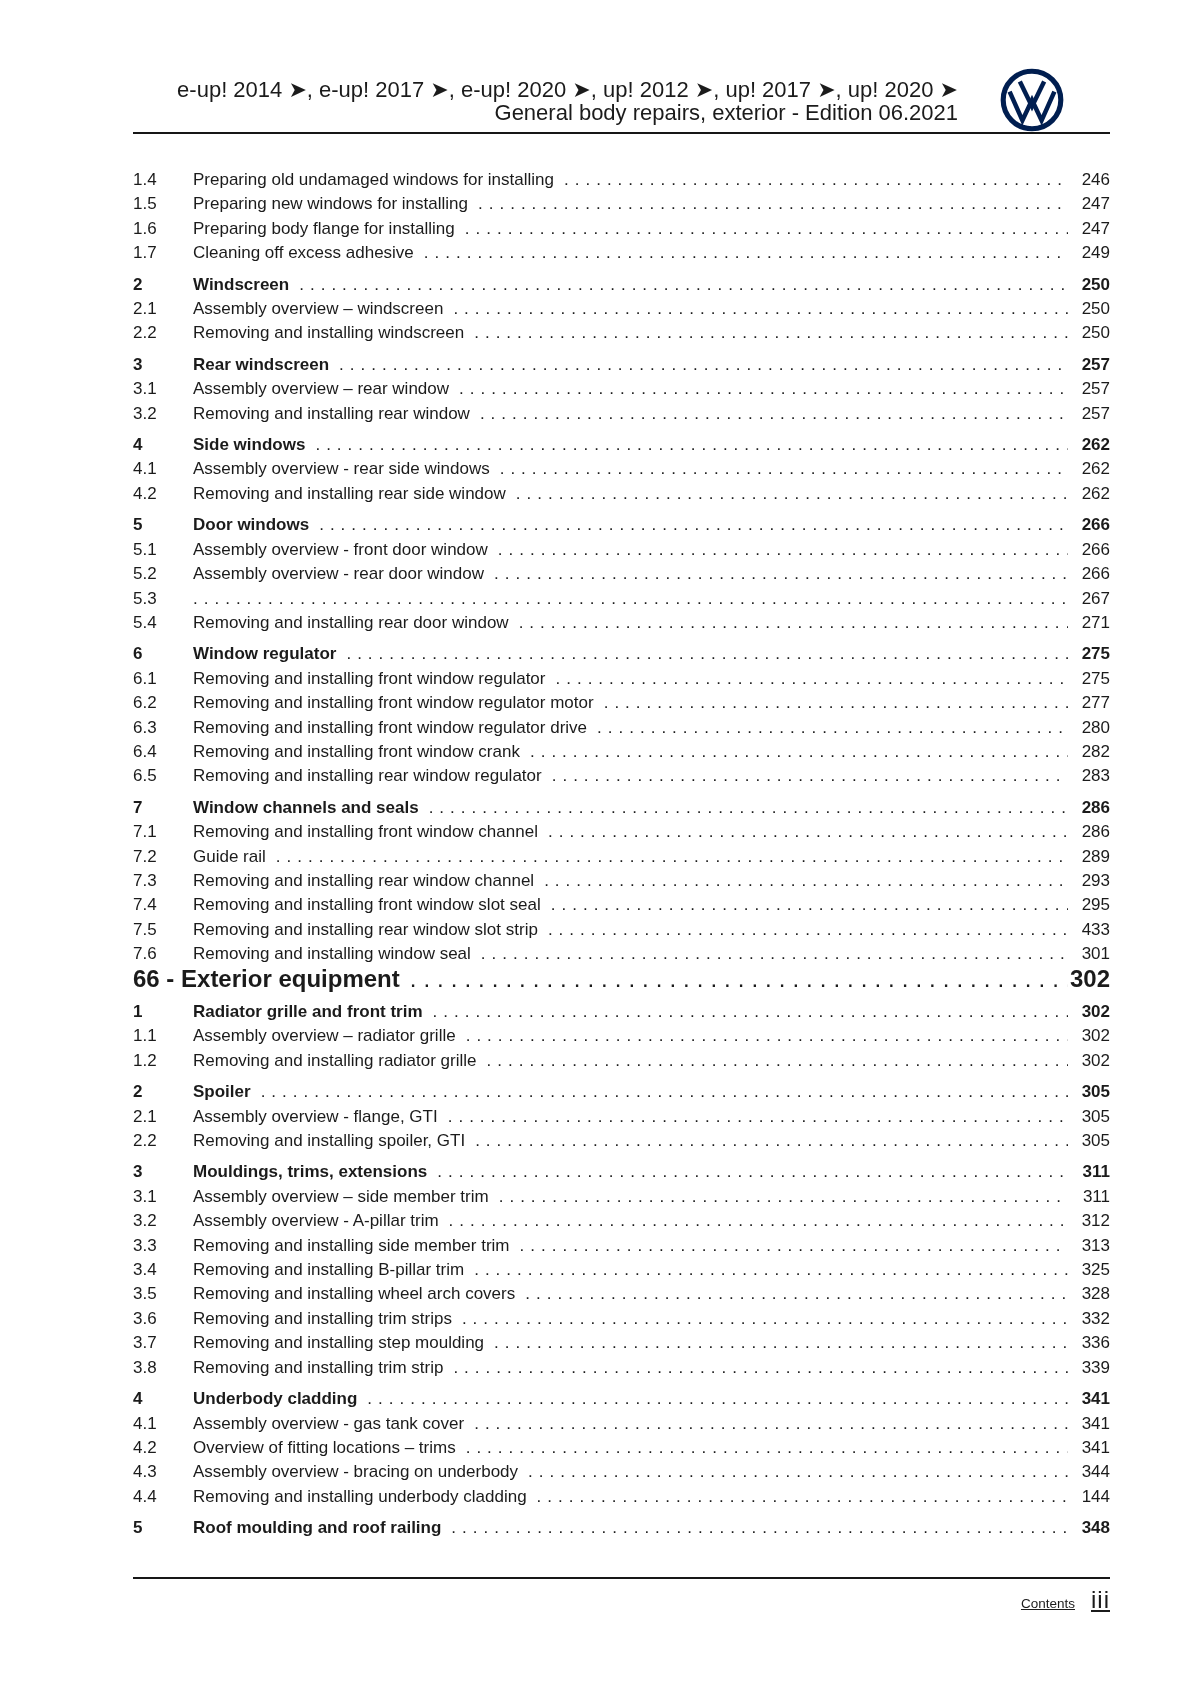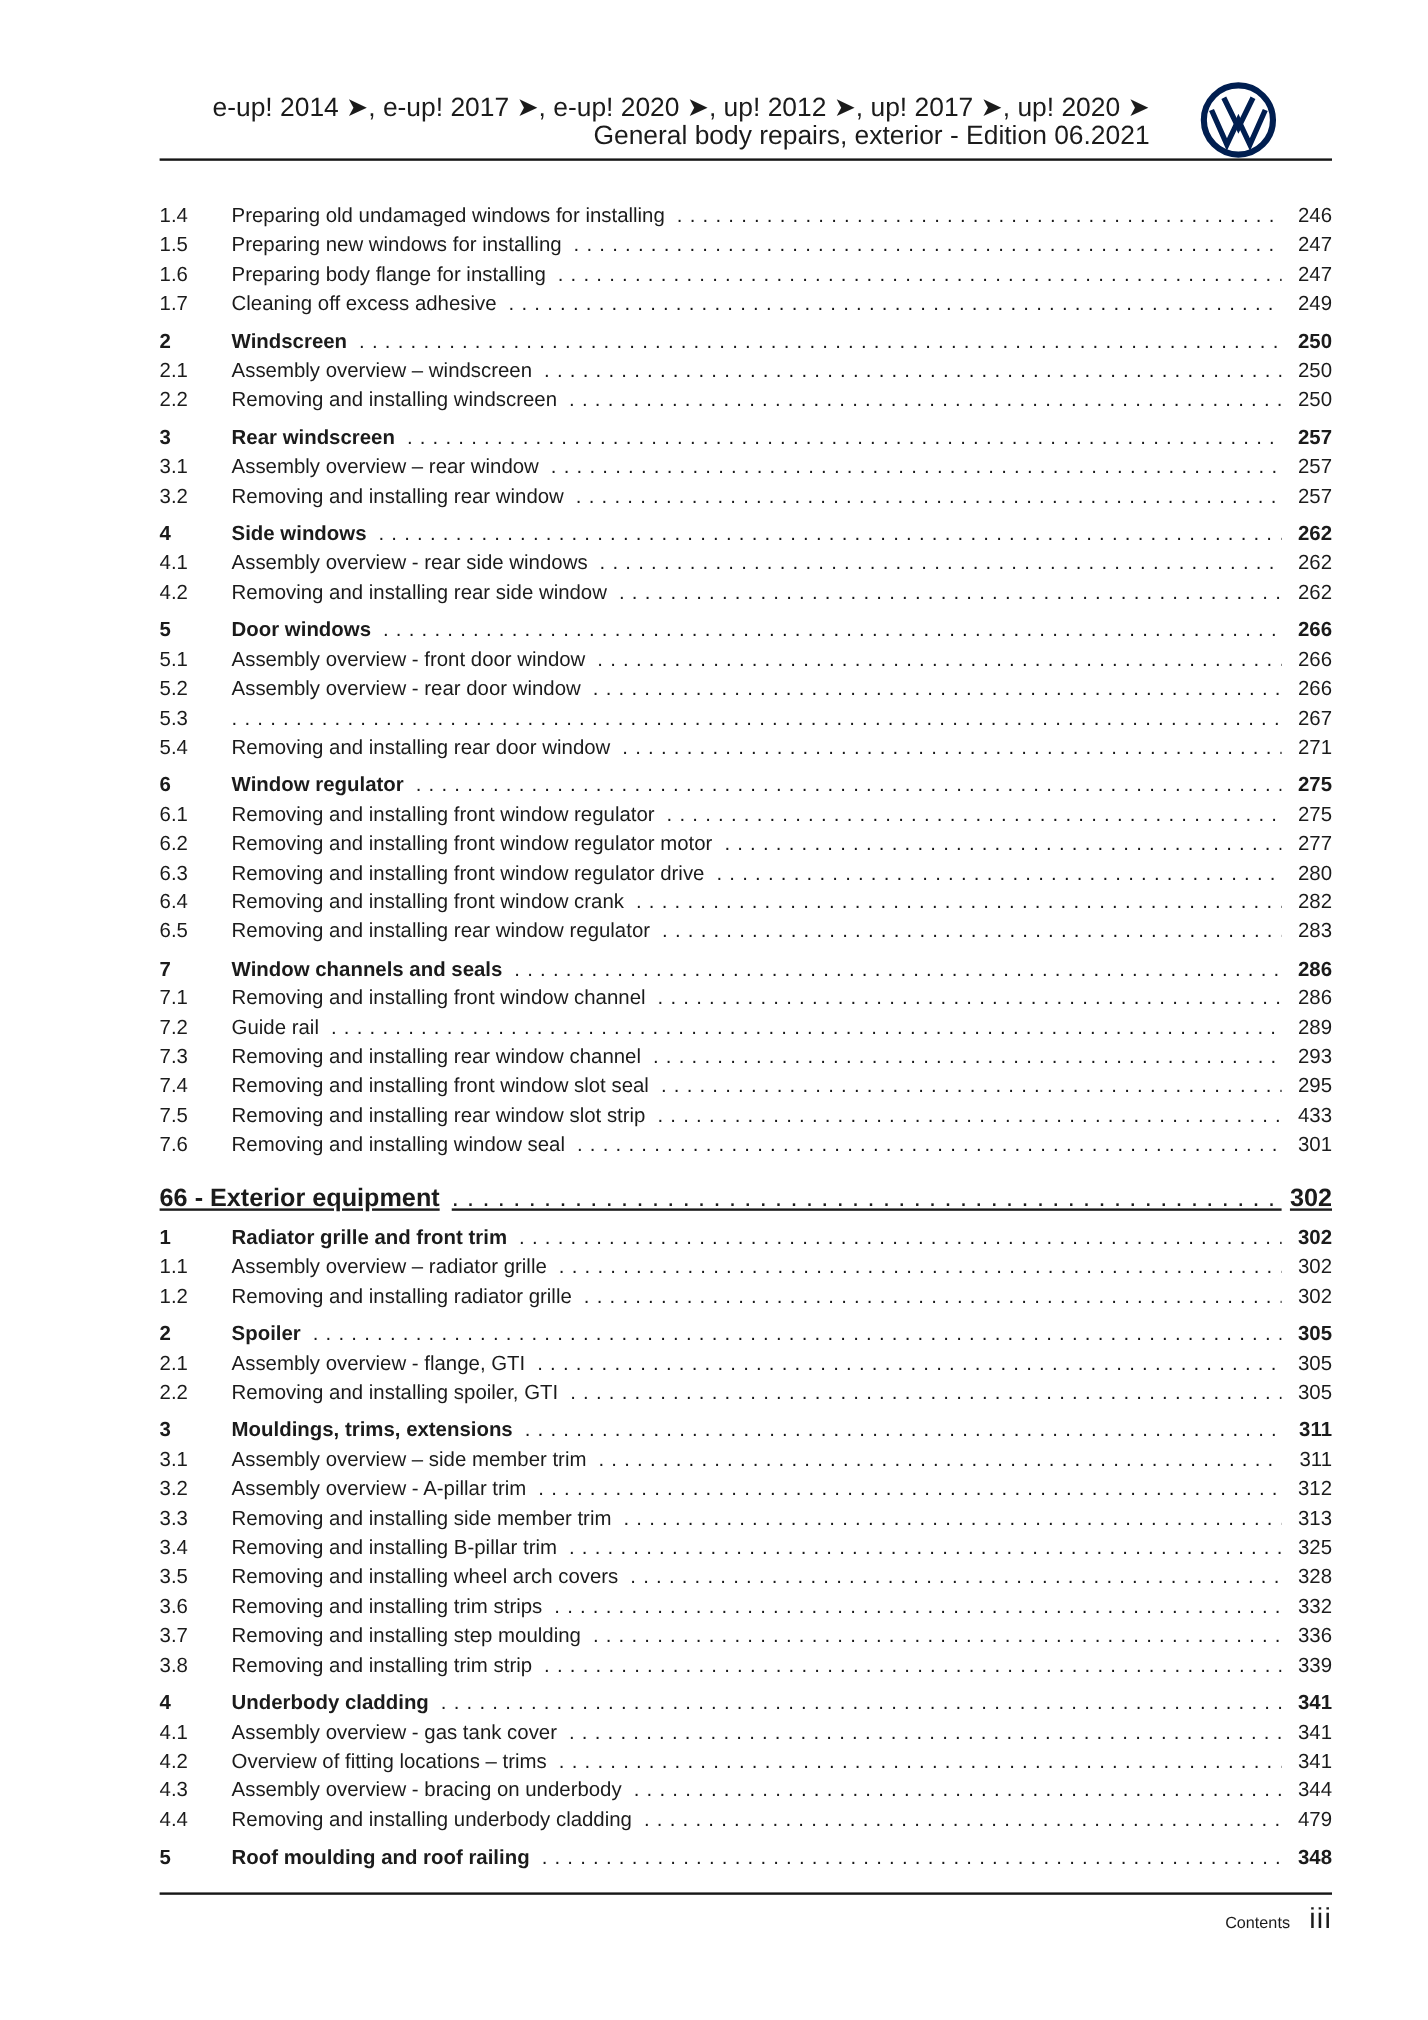--- a/index.html
+++ b/index.html
@@ -77,35 +77,34 @@
     min-width: 42px;
     text-align: right;
   }
   .toc-row.level-section {
     font-weight: bold;
     margin-top: 7px;
   }
   .toc-row.level-section .toc-dots { font-weight: normal; }
   .toc-row.level-chapter {
     font-weight: bold;
-    font-size: 21px;
-    margin-top: 20px;
+    font-size: 24px;
     margin-bottom: 9px;
-    text-decoration: underline;
   }
   .toc-row.level-chapter .toc-dots { font-weight: normal; letter-spacing: 7px; }
 
   
   .footer-text {
     position: absolute;
     top: 1586px;
     right: 80px;
     display: flex;
     align-items: baseline;
     gap: 16px;
+    text-decoration: underline;
   }
   .footer-label { font-size: 13.5px; }
   .footer-page  { font-size: 24px; letter-spacing: 1px; }
 </style>
 </head>
 <body>
 
 <div class="header-text">
   <div>e-up! 2014 ➤, e-up! 2017 ➤, e-up! 2020 ➤, up! 2012 ➤, up! 2017 ➤, up! 2020 ➤</div>
   <div>General body repairs, exterior - Edition 06.2021</div>
@@ -422,21 +421,21 @@
     <div class="toc-row level-sub">
     <span class="toc-num">4.3</span>
     <span class="toc-title">Assembly overview - bracing on underbody</span>
     <span class="toc-dots"></span>
     <span class="toc-page">344</span>
   </div>
     <div class="toc-row level-sub">
     <span class="toc-num">4.4</span>
     <span class="toc-title">Removing and installing underbody cladding</span>
     <span class="toc-dots"></span>
-    <span class="toc-page">479</span>
+    <span class="toc-page">144</span>
   </div>
     <div class="toc-row level-section">
     <span class="toc-num">5</span>
     <span class="toc-title">Roof moulding and roof railing</span>
     <span class="toc-dots"></span>
     <span class="toc-page">348</span>
   </div>
   </div>
 
 <div class="rule footer"></div>

